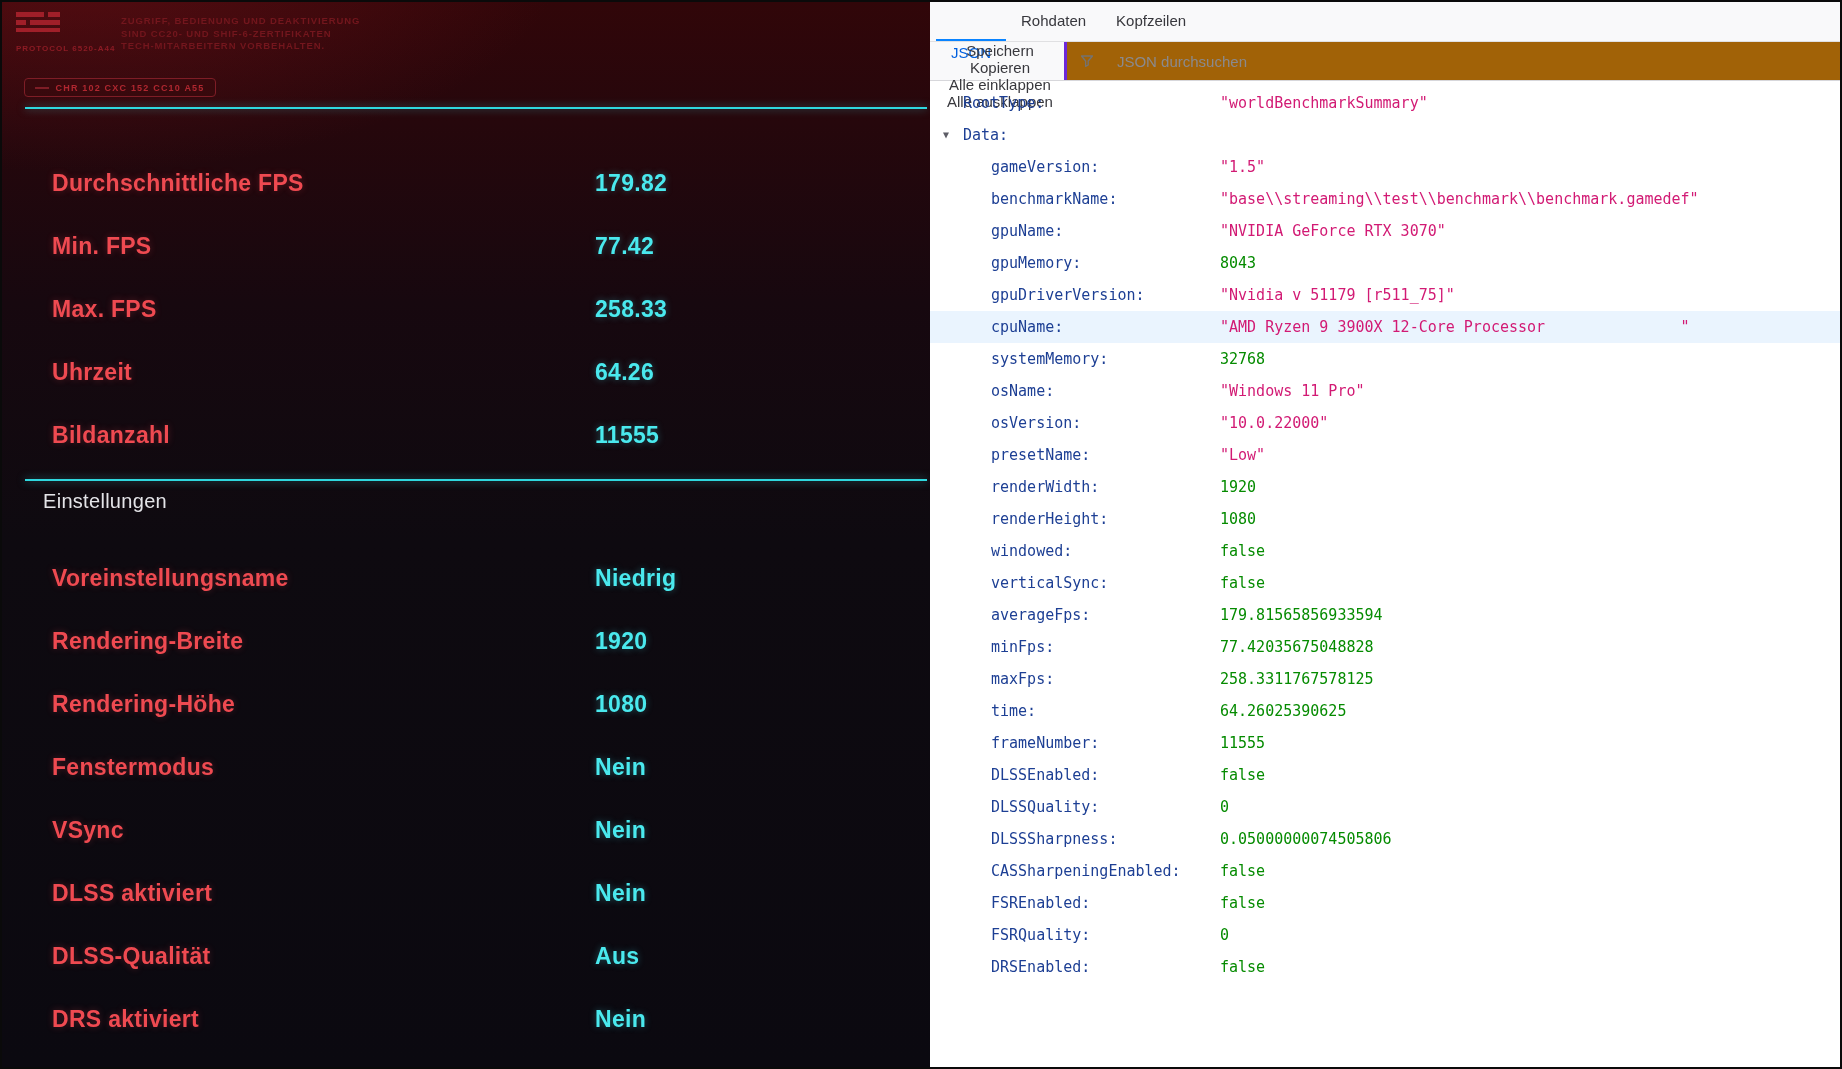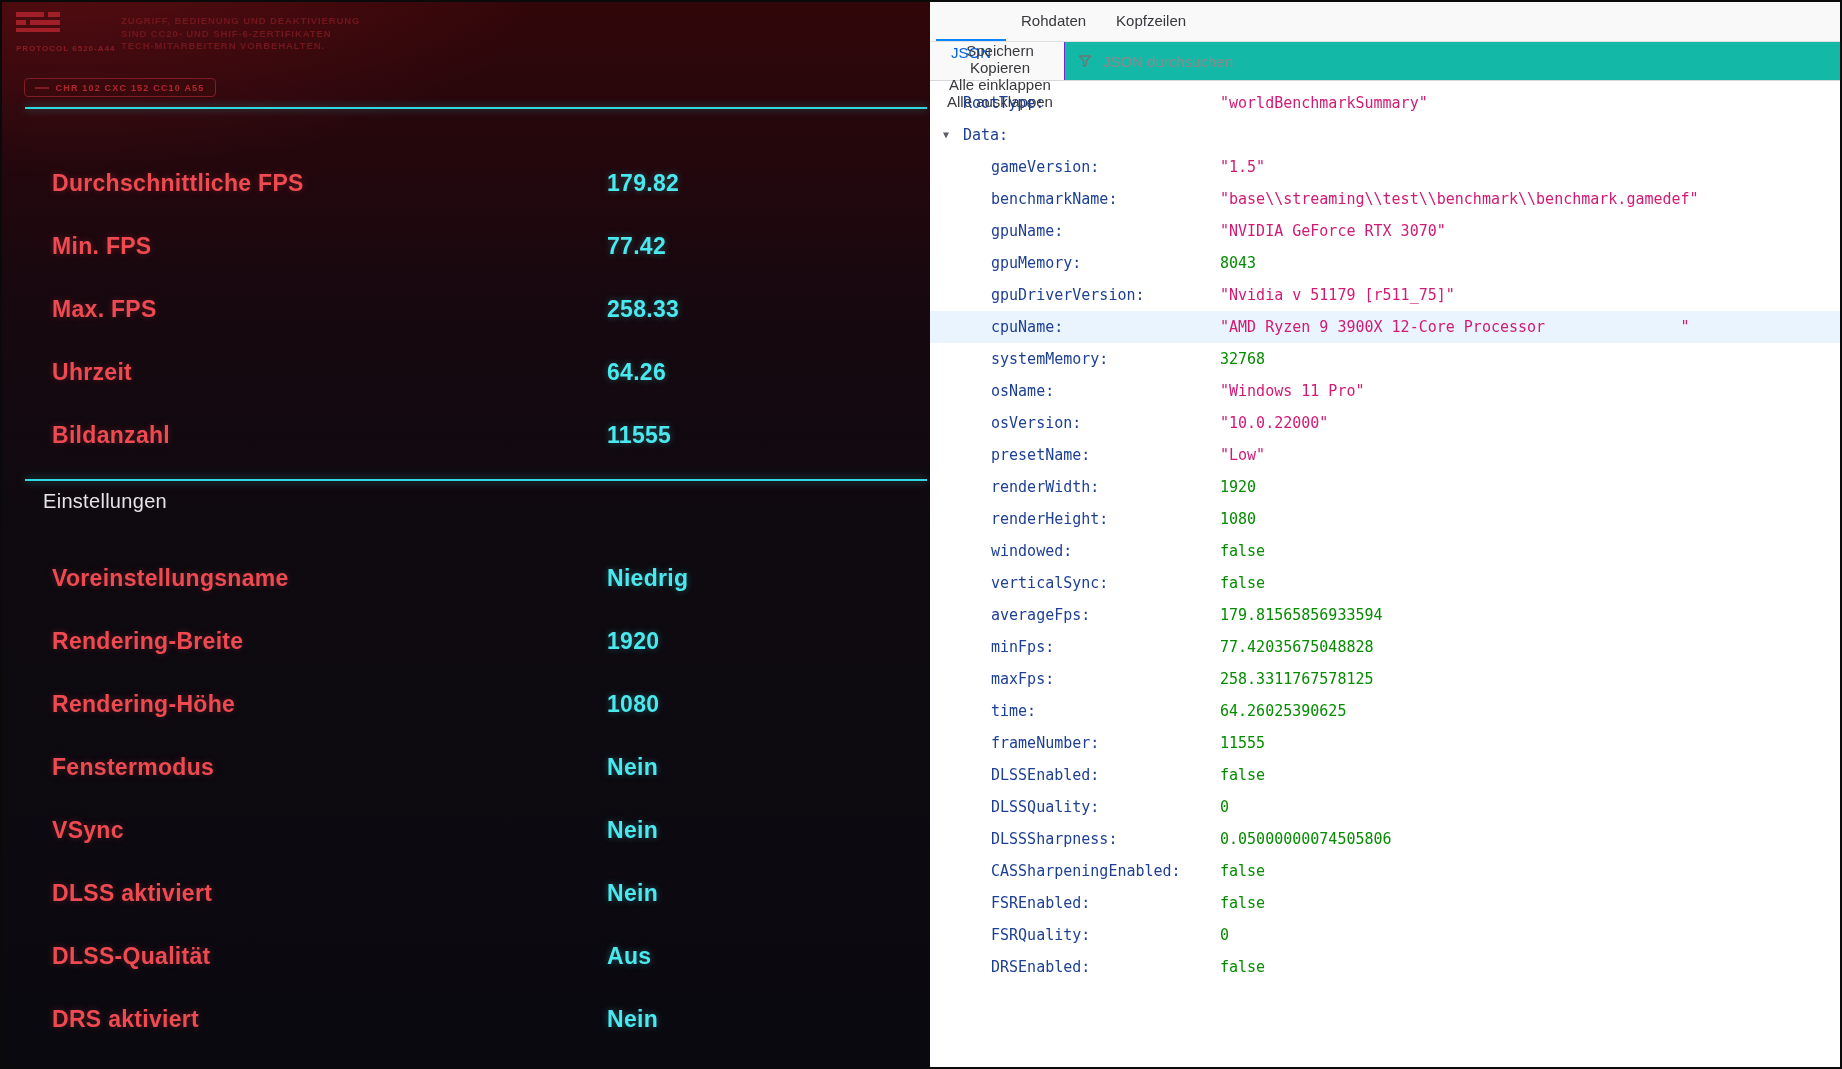--- a/index.html
+++ b/index.html
@@ -25,40 +25,40 @@
     border:1px solid #7e1d26;border-radius:4px;background:rgba(58,9,13,.55);
     display:flex;align-items:center;justify-content:center;gap:6px;
     color:#b02730;font-size:9px;font-weight:bold;letter-spacing:1.2px;white-space:nowrap;
   }
   .badge-dash{display:inline-block;width:14px;height:2px;background:#7e1d26;}
   .gp-line{position:absolute;left:23px;width:902px;height:2px;background:var(--gp-div,#2fd8df);box-shadow:0 0 8px rgba(61,225,232,.55);}
   .line1{top:105px;}
   .line2{top:477px;}
   .gp-results{position:absolute;left:0;right:0;top:150px;padding-left:50px;}
   .gp-settings{position:absolute;left:0;right:0;top:545px;padding-left:50px;}
-  .gp-row{display:flex;align-items:center;height:63px;gap:12px;}
+  .gp-row{display:flex;align-items:center;height:63px;}
   .gp-label{
     flex:0 0 543px;color:var(--gp-label,#ef4a51);font-size:23px;font-weight:bold;letter-spacing:.3px;
     text-shadow:0 0 7px rgba(230,70,80,.30);
   }
   .gp-value{
     color:var(--gp-value,#4ae9ee);font-size:23px;font-weight:bold;letter-spacing:.3px;
     text-shadow:0 0 7px rgba(70,230,238,.35);
   }
   .gp-heading{position:absolute;left:41px;top:488px;margin:0;color:var(--gp-head,#e4e4e8);font-size:20px;font-weight:500;letter-spacing:.3px;}
 
   
   .devtools{position:absolute;left:928px;top:0;right:0;bottom:0;background:#fff;}
   .dt-tabs{display:flex;align-items:stretch;height:40px;background:#f9f9fa;border-bottom:1px solid #e0e0e2;padding-left:6px;box-sizing:border-box;}
   .dt-tab{padding:0 15px;line-height:37px;font-size:15px;color:#38383d;border-bottom:2px solid transparent;cursor:default;}
   .dt-tab.active{color:#0060df;border-bottom:2px solid #0a84ff;margin-top:32px;}
   .dt-toolbar{display:flex;height:38px;border-bottom:1px solid #d7d7db;background:#f9f9fa;}
   .dt-buttons{display:flex;align-items:center;padding-left:6px;flex-direction:column;}
   .dt-btn{background:none;border:none;font-family:"Liberation Sans",sans-serif;font-size:15px;color:#38383d;padding:0 11px;height:100%;cursor:default;}
-  .dt-search{flex:1;display:flex;align-items:center;gap:8px;background:#14b8a6;border-left:1px solid #6d28d9;padding-left:12px;}
+  .dt-search{flex:1;display:flex;align-items:center;gap:20px;background:#a16207;border-left:3px solid #6d28d9;padding-left:12px;}
   .dt-search input{
     border:none;outline:none;background:transparent;width:420px;
     font-family:"Liberation Sans",sans-serif;font-size:15px;color:#0c0c0d;
   }
   .dt-search input::placeholder{color:#8a8a8e;}
   .dt-tree{position:relative;padding-top:6px;font-family:"DejaVu Sans Mono",monospace;font-size:15px;}
   .json-row{position:relative;height:32px;line-height:32px;}
   .json-row.highlighted{background:var(--dt-hl,#eaf4fe);}
   .twisty{position:absolute;left:13px;top:0;font-size:10px;color:#5d5d66;}
   .json-key{position:absolute;color:var(--dt-key,#1d3f94);white-space:pre;}

